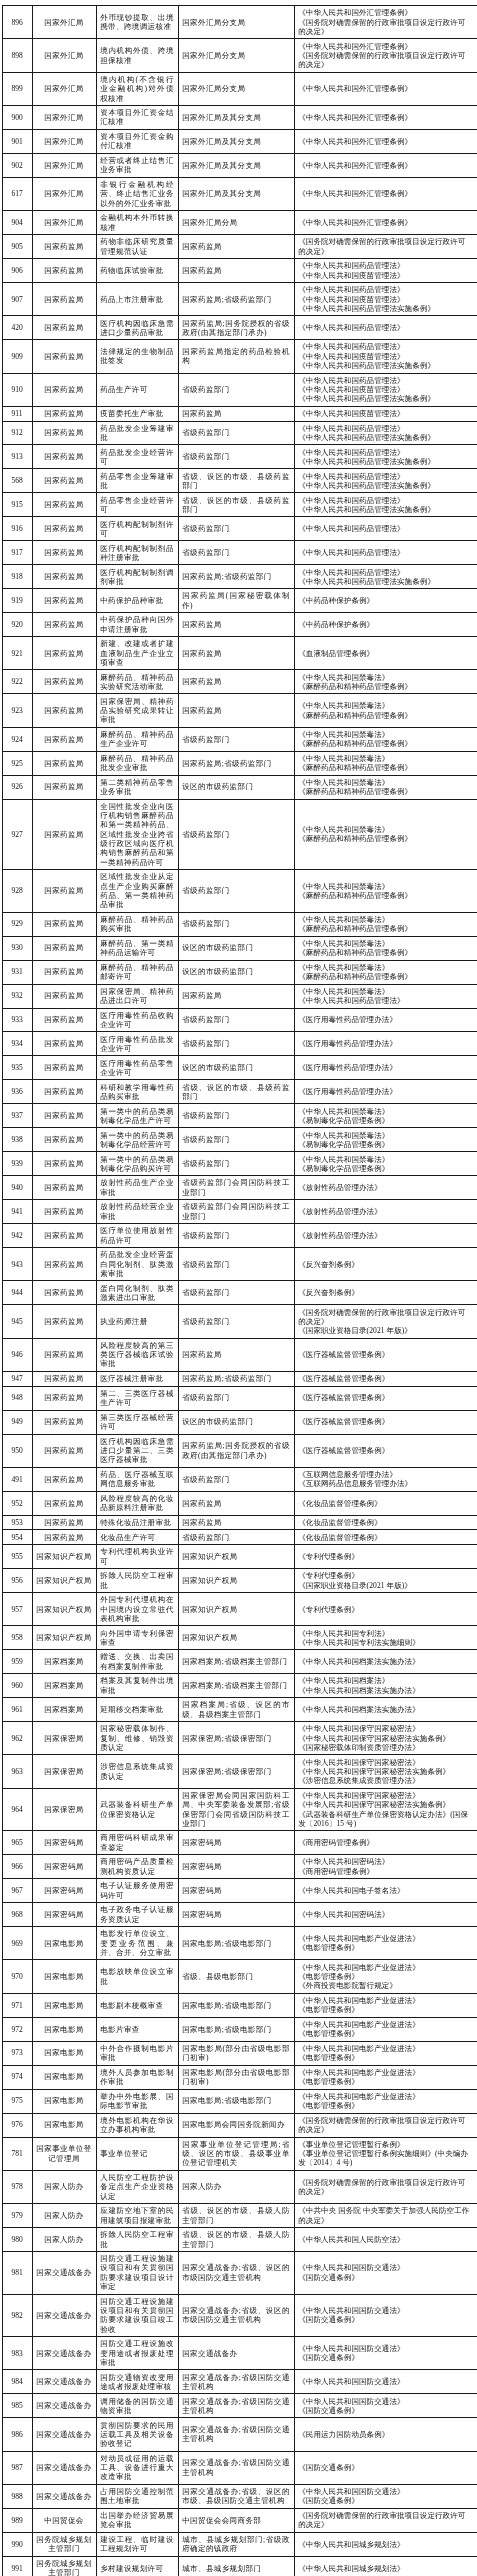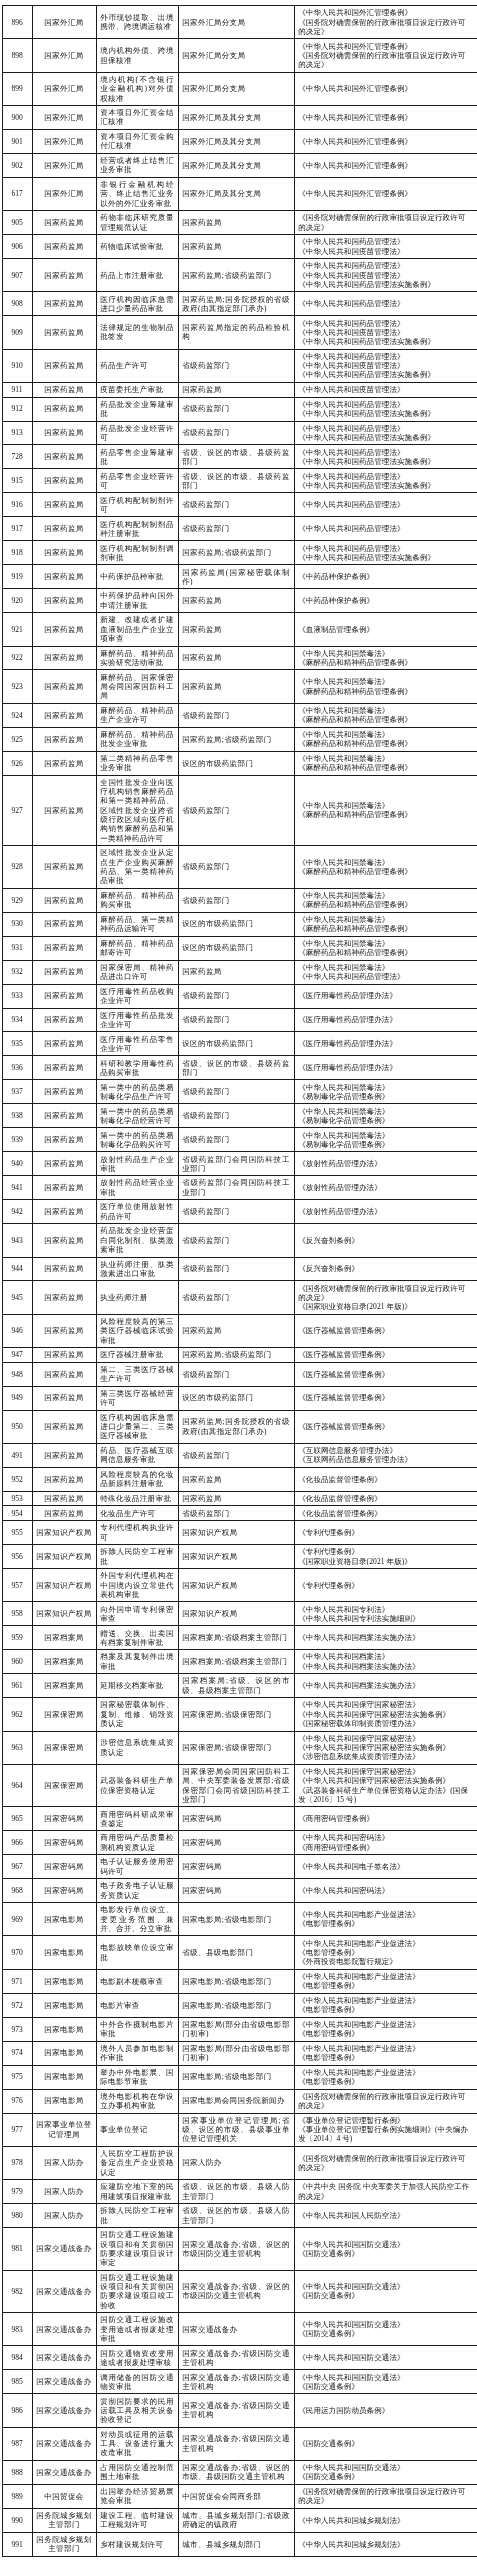--- a/index.html
+++ b/index.html
@@ -79,20 +79,27 @@
   </tr>
 
   <tr>
     <td class="no">617</td>
     <td class="dept">国家外汇局</td>
     <td class="item">非银行金融机构经营、终止结售汇业务以外的外汇业务审批</td>
     <td class="org">国家外汇局及其分支局</td>
     <td class="basis">《中华人民共和国外汇管理条例》</td>
   </tr>
 
+  <tr>
+    <td class="no">904</td>
+    <td class="dept">国家外汇局</td>
+    <td class="item">金融机构本外币转换核准</td>
+    <td class="org">国家外汇局分局</td>
+    <td class="basis">《中华人民共和国外汇管理条例》</td>
+  </tr>
 
   <tr>
     <td class="no">905</td>
     <td class="dept">国家药监局</td>
     <td class="item">药物非临床研究质量管理规范认证</td>
     <td class="org">国家药监局</td>
     <td class="basis">《国务院对确需保留的行政审批项目设定行政许可的决定》</td>
   </tr>
 
   <tr>
@@ -108,21 +115,21 @@
     <td class="no">907</td>
     <td class="dept">国家药监局</td>
     <td class="item">药品上市注册审批</td>
     <td class="org">国家药监局;省级药监部门</td>
     <td class="basis">《中华人民共和国药品管理法》
 《中华人民共和国疫苗管理法》
 《中华人民共和国药品管理法实施条例》</td>
   </tr>
 
   <tr>
-    <td class="no">908</td>
+    <td class="no">420</td>
     <td class="dept">国家药监局</td>
     <td class="item">医疗机构因临床急需进口少量药品审批</td>
     <td class="org">国家药监局;国务院授权的省级政府(由其指定部门承办)</td>
     <td class="basis">《中华人民共和国药品管理法》</td>
   </tr>
 
   <tr>
     <td class="no">909</td>
     <td class="dept">国家药监局</td>
     <td class="item">法律规定的生物制品批签发</td>
@@ -162,21 +169,21 @@
   <tr>
     <td class="no">913</td>
     <td class="dept">国家药监局</td>
     <td class="item">药品批发企业经营许可</td>
     <td class="org">省级药监部门</td>
     <td class="basis">《中华人民共和国药品管理法》
 《中华人民共和国药品管理法实施条例》</td>
   </tr>
 
   <tr>
-    <td class="no">728</td>
+    <td class="no">568</td>
     <td class="dept">国家药监局</td>
     <td class="item">药品零售企业筹建审批</td>
     <td class="org">省级、设区的市级、县级药监部门</td>
     <td class="basis">《中华人民共和国药品管理法》
 《中华人民共和国药品管理法实施条例》</td>
   </tr>
 
   <tr>
     <td class="no">915</td>
     <td class="dept">国家药监局</td>
@@ -240,21 +247,21 @@
     <td class="dept">国家药监局</td>
     <td class="item">麻醉药品、精神药品实验研究活动审批</td>
     <td class="org">国家药监局</td>
     <td class="basis">《中华人民共和国禁毒法》
 《麻醉药品和精神药品管理条例》</td>
   </tr>
 
   <tr>
     <td class="no">923</td>
     <td class="dept">国家药监局</td>
-    <td class="item">麻醉药品、国家保密局会同国家国防科工局</td>
+    <td class="item">国家保密局、精神药品实验研究成果转让审批</td>
     <td class="org">国家药监局</td>
     <td class="basis">《中华人民共和国禁毒法》
 《麻醉药品和精神药品管理条例》</td>
   </tr>
 
   <tr>
     <td class="no">924</td>
     <td class="dept">国家药监局</td>
     <td class="item">麻醉药品、精神药品生产企业许可</td>
     <td class="org">省级药监部门</td>
@@ -421,21 +428,21 @@
     <td class="no">943</td>
     <td class="dept">国家药监局</td>
     <td class="item">药品批发企业经营蛋白同化制剂、肽类激素审批</td>
     <td class="org">省级药监部门</td>
     <td class="basis">《反兴奋剂条例》</td>
   </tr>
 
   <tr>
     <td class="no">944</td>
     <td class="dept">国家药监局</td>
-    <td class="item">执业药师注册、肽类激素进出口审批</td>
+    <td class="item">蛋白同化制剂、肽类激素进出口审批</td>
     <td class="org">省级药监部门</td>
     <td class="basis">《反兴奋剂条例》</td>
   </tr>
 
   <tr>
     <td class="no">945</td>
     <td class="dept">国家药监局</td>
     <td class="item">执业药师注册</td>
     <td class="org">省级药监部门</td>
     <td class="basis">《国务院对确需保留的行政审批项目设定行政许可的决定》
@@ -703,21 +710,21 @@
 
   <tr>
     <td class="no">976</td>
     <td class="dept">国家电影局</td>
     <td class="item">境外电影机构在华设立办事机构审批</td>
     <td class="org">国家电影局会同国务院新闻办</td>
     <td class="basis">《国务院对确需保留的行政审批项目设定行政许可的决定》</td>
   </tr>
 
   <tr>
-    <td class="no">977</td>
+    <td class="no">781</td>
     <td class="dept">国家事业单位登记管理局</td>
     <td class="item">事业单位登记</td>
     <td class="org">国家事业单位登记管理局;省级、设区的市级、县级事业单位登记管理机关</td>
     <td class="basis">《事业单位登记管理暂行条例》
 《事业单位登记管理暂行条例实施细则》(中央编办发〔2014〕4 号)</td>
   </tr>
 
   <tr>
     <td class="no">978</td>
     <td class="dept">国家人防办</td>

